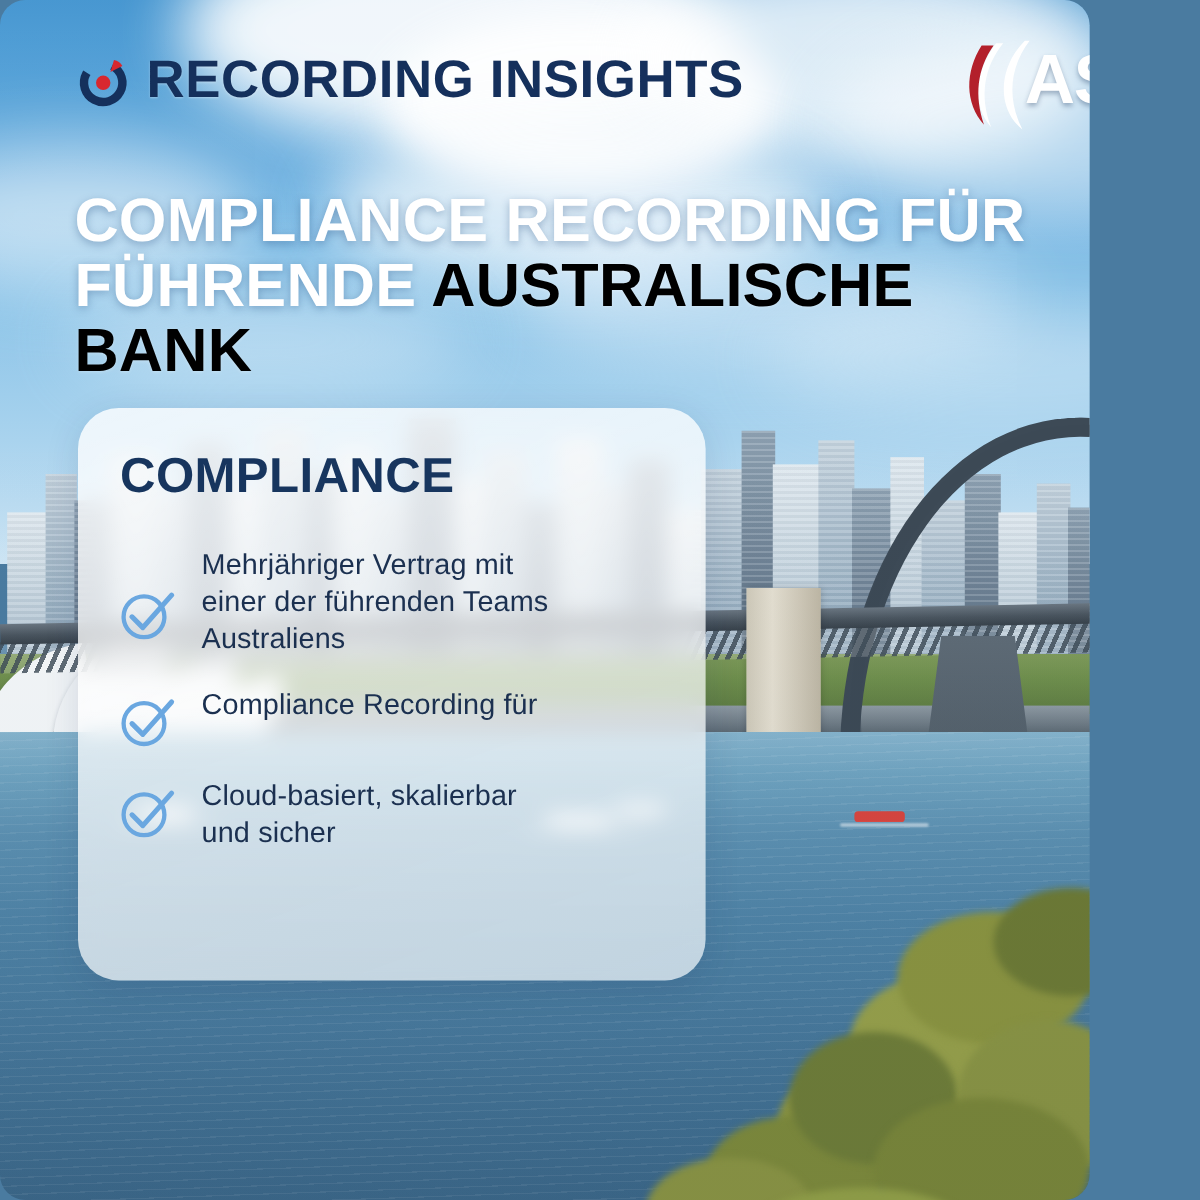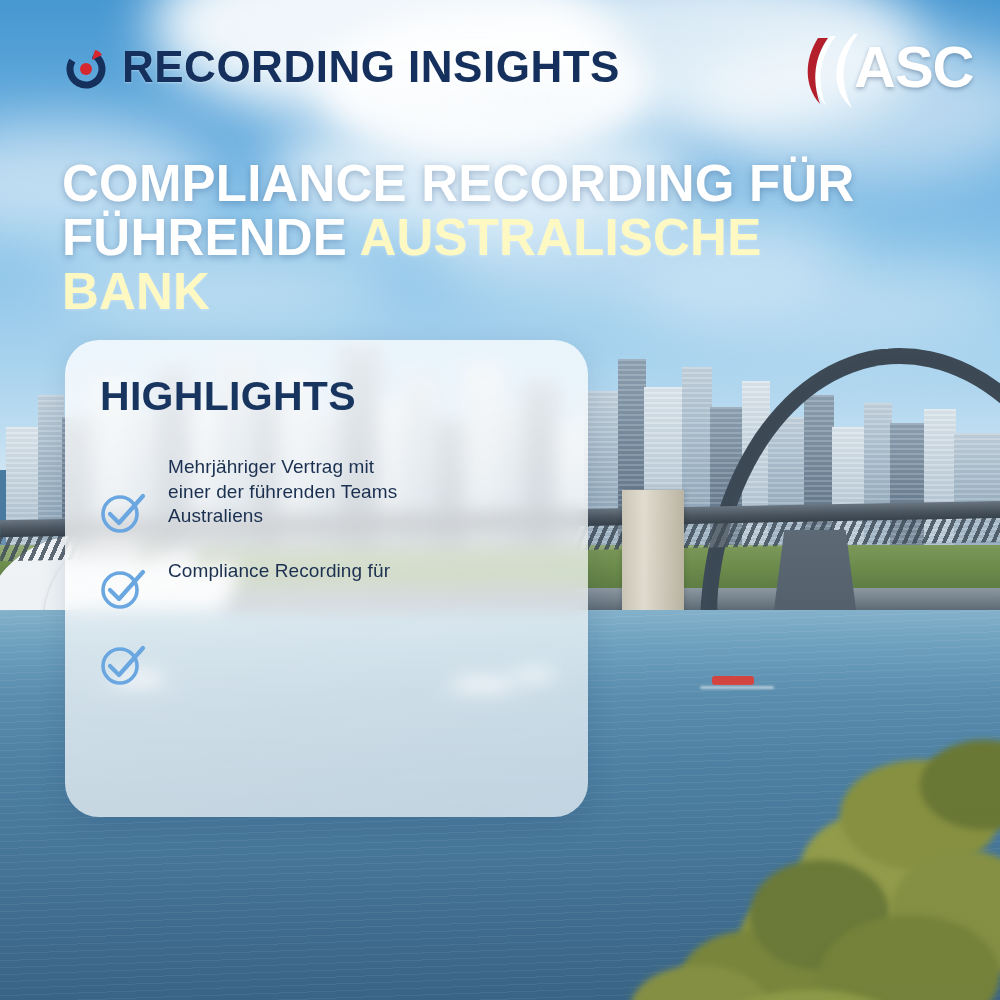--- a/index.html
+++ b/index.html
@@ -2,21 +2,21 @@
 <html lang="de"><head>
 <meta charset="utf-8">
 <title>Recording Insights — Compliance Recording</title>
 <style>
   html,body{margin:0;padding:0;}
   body{
     width:1000px;height:1000px;overflow:hidden;
     font-family:"Liberation Sans","DejaVu Sans",sans-serif;
     background:#4a7ba0;
   }
-  .stage{position:relative;width:1000px;height:1000px;overflow:hidden;}
+  .stage{position:relative;width:908px;height:1000px;overflow:hidden;border-radius:21px;}
 
   
   .photo{position:absolute;inset:0;overflow:hidden;}
 
   
   .sky{
     position:absolute;left:0;top:0;width:1000px;height:470px;
     background:linear-gradient(180deg,#3e92cf 0%,#4f9ed6 14%,#64abdd 30%,#7cbbe5 46%,#95c9ea 62%,#a9d3ee 78%,#bfdef2 92%,#cfe6f5 100%);
   }
   .cloud{position:absolute;border-radius:50%;background:#ffffff;filter:blur(16px);}
@@ -113,42 +113,42 @@
     position:absolute;left:58px;top:8px;font-size:58px;font-weight:bold;color:#ffffff;
     letter-spacing:-1px;line-height:1;text-shadow:0 2px 4px rgba(20,50,90,.35);
   }
 
   
   .headline{
     position:absolute;left:62px;top:157px;width:840px;
     font-size:51px;font-weight:bold;line-height:1.06;letter-spacing:.2px;
   }
   .hl-white{color:#ffffff;text-shadow:0 2px 7px rgba(30,70,120,.35);}
-  .hl-navy{color:#fef9c3;text-shadow:0 1px 3px rgba(255,255,255,.28);}
+  .hl-navy{color:#000000;text-shadow:0 1px 3px rgba(255,255,255,.28);}
 
   
   .card{
     position:absolute;left:65px;top:340px;width:523px;height:477px;
     border-radius:34px;
     background:linear-gradient(160deg,rgba(255,255,255,.80) 0%,rgba(255,255,255,.72) 45%,rgba(244,249,252,.70) 100%);
     backdrop-filter:blur(9px);-webkit-backdrop-filter:blur(9px);
     box-shadow:0 6px 28px rgba(20,50,90,.13);
     box-sizing:border-box;
     overflow:hidden;
   }
   .card-title{
     position:absolute;left:35px;top:36px;
     font-size:41px;font-weight:bold;color:#17355e;letter-spacing:.3px;line-height:1;
   }
   .bullets{position:absolute;left:33px;top:114px;right:18px;}
   .bullet{display:flex;align-items:flex-start;margin-bottom:22px;}
   .bullet:last-child{margin-bottom:0;}
   .chk{width:48px;height:48px;flex:0 0 auto;margin-right:22px;}
   .bullet-txt{
-    font-size:19px;line-height:1.30;color:#1b3050;letter-spacing:.1px;
+    font-size:24px;line-height:1.30;color:#1b3050;letter-spacing:.1px;
     padding-top:1px;
   }
   .b1 .chk{margin-top:34px;}
   .b2 .chk{margin-top:6px;}
   .b3 .chk{margin-top:6px;}
 </style>
 </head>
 <body>
 
 <div class="stage">
@@ -279,21 +279,21 @@
       <span class="hl-white">COMPLIANCE RECORDING FÜR</span>
     </div>
     <div>
       <span class="hl-white">FÜHRENDE</span>
       <span class="hl-navy">AUSTRALISCHE BANK</span>
     </div>
   </div>
 
   <div class="card">
 
-    <div class="card-title">HIGHLIGHTS</div>
+    <div class="card-title">COMPLIANCE</div>
 
     <div class="bullets">
 
       <div class="bullet b1">
         <span class="chk">
           <svg viewBox="0 0 48 48" width="48" height="48" aria-hidden="true">
             <circle cx="22" cy="26" r="17" fill="none" stroke="#6aa7e0" stroke-width="3.6"></circle>
             <path d="M12 26 L21 35 L45 8" fill="none" stroke="#6aa7e0" stroke-width="4.2" stroke-linecap="round" stroke-linejoin="round"></path>
           </svg>
         </span>
@@ -316,18 +316,22 @@
         </span>
       </div>
 
       <div class="bullet b3">
         <span class="chk">
           <svg viewBox="0 0 48 48" width="48" height="48" aria-hidden="true">
             <circle cx="22" cy="26" r="17" fill="none" stroke="#6aa7e0" stroke-width="3.6"></circle>
             <path d="M12 26 L21 35 L45 8" fill="none" stroke="#6aa7e0" stroke-width="4.2" stroke-linecap="round" stroke-linejoin="round"></path>
           </svg>
         </span>
+        <span class="bullet-txt">
+          <span>Cloud-basiert, skalierbar</span><br>
+          <span>und sicher</span>
+        </span>
       </div>
 
     </div>
   </div>
 
 </div>
 
 </body></html>

